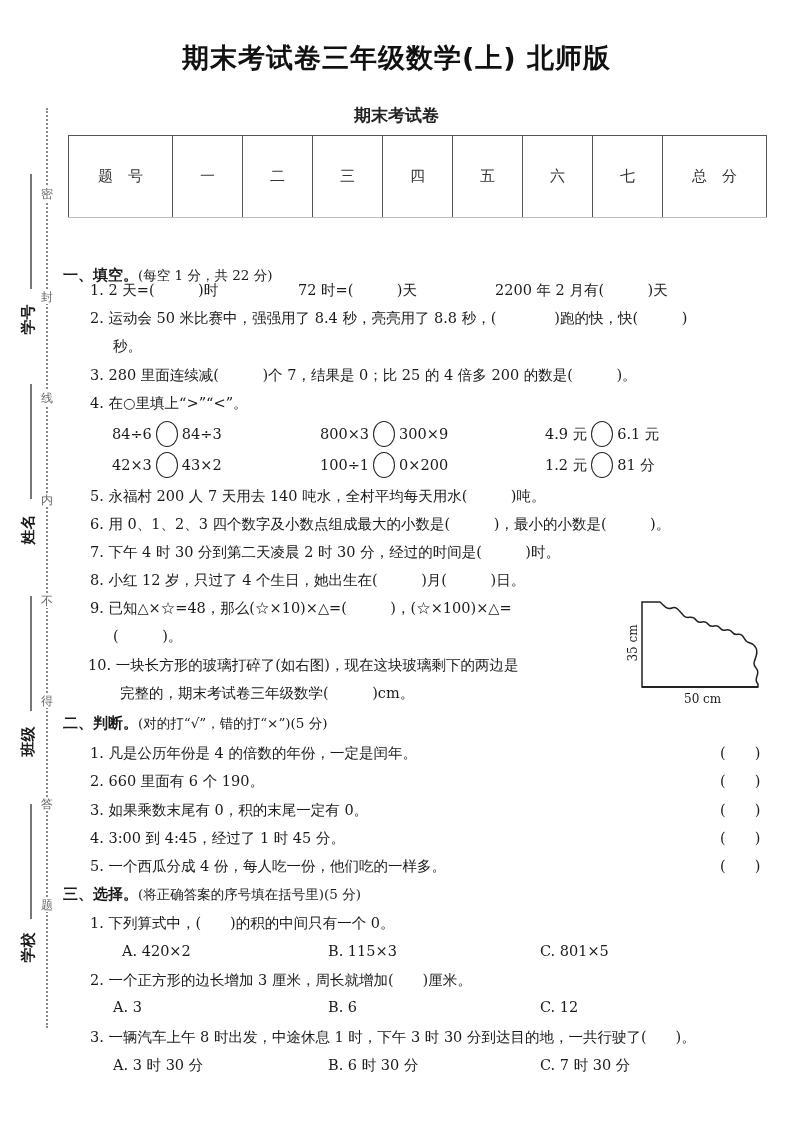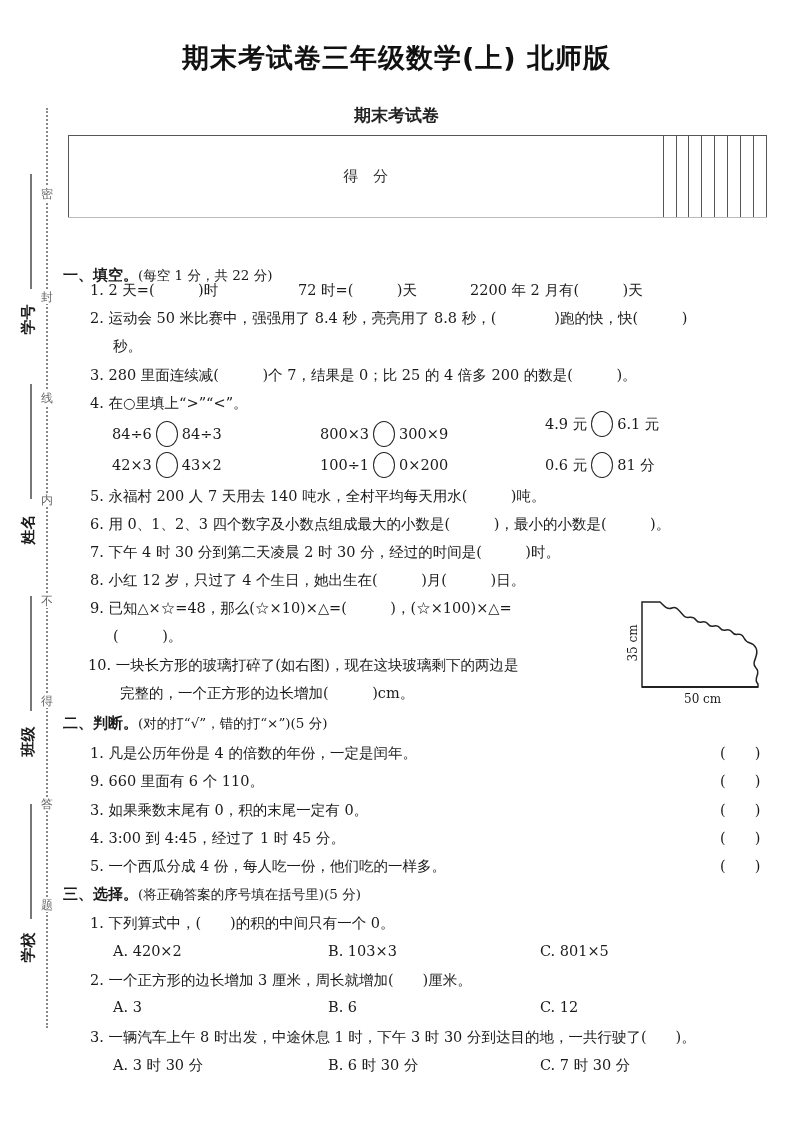--- a/index.html
+++ b/index.html
@@ -34,30 +34,30 @@
   .figure { position: absolute; left: 622px; top: 596px; width: 160px; height: 118px; }
 </style>
 </head>
 <body>
 
 <div class="title">期末考试卷三年级数学(上) 北师版</div>
 <div class="subtitle">期末考试卷</div>
 
 <table class="score">
   <tbody>
-  <tr>
-    <td>得　分</td>
-    <td></td>
-    <td></td>
-    <td class="light"></td>
-    <td class="light"></td>
-    <td></td>
-    <td></td>
-    <td></td>
-    <td class="light"></td>
+      <tr>
+    <td style="width:104px">题　号</td>
+    <td style="width:70px">一</td>
+    <td style="width:70px">二</td>
+    <td class="light" style="width:70px">三</td>
+    <td class="light" style="width:70px">四</td>
+    <td style="width:70px">五</td>
+    <td style="width:70px">六</td>
+    <td style="width:70px">七</td>
+    <td class="light">总　分</td>
   </tr>
 </tbody>
   </table>
 
 <div class="dotline"></div>
 <div class="seal" style="top:187px">密</div>
 <div class="seal" style="top:290px">封</div>
 <div class="seal" style="top:391px">线</div>
 <div class="seal" style="top:493px">内</div>
 <div class="seal" style="top:594px">不</div>
@@ -80,97 +80,97 @@
 <div class="field" style="top:800px">
   <div class="line" style="top:4px; height:115px"></div>
   <div class="label" style="top:138px">学校</div>
 </div>
 
 <div class="sec" style="top:266px">
   <b>一、填空。</b><span class="note">(每空 1 分，共 22 分)</span>
 </div>
 <div class="q" style="top:281px">1. 2 天=(　　　)时</div>
 <div class="q" style="top:281px; left:298px">72 时=(　　　)天</div>
-<div class="q" style="top:281px; left:470px">2200 年 2 月有(　　　)天</div>
+<div class="q" style="top:281px; left:495px">2200 年 2 月有(　　　)天</div>
 
 <div class="q" style="top:309px">2. 运动会 50 米比赛中，强强用了 8.4 秒，亮亮用了 8.8 秒，(　　　　)跑的快，快(　　　)</div>
 <div class="q2" style="top:337px">秒。</div>
 
 <div class="q" style="top:366px">3. 280 里面连续减(　　　)个 7，结果是 0；比 25 的 4 倍多 200 的数是(　　　)。</div>
 <div class="q" style="top:394px">4. 在○里填上“&gt;”“&lt;”。</div>
 
 <div class="cmp" style="top:421px; left:112px">
   <span>84÷6</span>
     <span class="circle"></span>
     <span>84÷3</span>
 </div>
 <div class="cmp" style="top:421px; left:320px">
   <span>800×3</span>
     <span class="circle"></span>
     <span>300×9</span>
 </div>
-<div class="cmp" style="top:411px; left:545px">
+<div class="cmp" style="top:421px; left:545px">
   <span>4.9 元</span>
     <span class="circle"></span>
     <span>6.1 元</span>
 </div>
 <div class="cmp" style="top:452px; left:112px">
   <span>42×3</span>
     <span class="circle"></span>
     <span>43×2</span>
 </div>
 <div class="cmp" style="top:452px; left:320px">
   <span>100÷1</span>
     <span class="circle"></span>
     <span>0×200</span>
 </div>
 <div class="cmp" style="top:452px; left:545px">
-  <span>0.6 元</span>
+  <span>1.2 元</span>
     <span class="circle"></span>
     <span>81 分</span>
 </div>
 
 <div class="q" style="top:487px">5. 永福村 200 人 7 天用去 140 吨水，全村平均每天用水(　　　)吨。</div>
 <div class="q" style="top:515px">6. 用 0、1、2、3 四个数字及小数点组成最大的小数是(　　　)，最小的小数是(　　　)。</div>
 <div class="q" style="top:543px">7. 下午 4 时 30 分到第二天凌晨 2 时 30 分，经过的时间是(　　　)时。</div>
 <div class="q" style="top:571px">8. 小红 12 岁，只过了 4 个生日，她出生在(　　　)月(　　　)日。</div>
 <div class="q" style="top:599px">9. 已知△×☆=48，那么(☆×10)×△=(　　　)，(☆×100)×△=</div>
 <div class="q2" style="top:627px">(　　　)。</div>
 <div class="q" style="top:656px; left:88px">10. 一块长方形的玻璃打碎了(如右图)，现在这块玻璃剩下的两边是</div>
-<div class="q2" style="top:684px; left:120px">完整的，一个正方形的边长增加(　　　)cm。</div>
+<div class="q2" style="top:684px; left:120px">完整的，期末考试卷三年级数学(　　　)cm。</div>
 
 <div class="figure">
   <svg width="160" height="118" viewBox="0 0 160 118">
     <path d="M20 91 L20 6 L38 6 C42 10,45 14,50 12 C55 10,58 16,62 20 C66 24,70 18,74 24 C78 30,82 22,86 28 C90 34,94 26,98 32 C102 38,106 30,110 36 C114 42,118 34,122 42 C126 50,130 44,134 52 C138 60,128 66,134 72 C140 78,130 82,136 88 L136 91 Z" fill="none" stroke="#222" stroke-width="1.5"></path>
     <line x1="20" y1="91" x2="136" y2="91" stroke="#222" stroke-width="2"></line>
   </svg>
   <div style="position:absolute; left:-8px; top:40px; transform:rotate(-90deg); font-size:12px; white-space:nowrap;">35 cm</div>
   <div style="position:absolute; left:62px; top:96px; font-size:12px; white-space:nowrap;">50 cm</div>
 </div>
 
 <div class="sec" style="top:714px">
   <b>二、判断。</b><span class="note">(对的打“√”，错的打“×”)(5 分)</span>
 </div>
 <div class="q" style="top:744px">1. 凡是公历年份是 4 的倍数的年份，一定是闰年。</div>
 <div class="paren" style="top:744px; left:720px">(　　)</div>
-<div class="q" style="top:772px">9. 660 里面有 6 个 110。</div>
+<div class="q" style="top:772px">2. 660 里面有 6 个 190。</div>
 <div class="paren" style="top:772px; left:720px">(　　)</div>
 <div class="q" style="top:801px">3. 如果乘数末尾有 0，积的末尾一定有 0。</div>
 <div class="paren" style="top:801px; left:720px">(　　)</div>
 <div class="q" style="top:829px">4. 3:00 到 4:45，经过了 1 时 45 分。</div>
 <div class="paren" style="top:829px; left:720px">(　　)</div>
 <div class="q" style="top:857px">5. 一个西瓜分成 4 份，每人吃一份，他们吃的一样多。</div>
 <div class="paren" style="top:857px; left:720px">(　　)</div>
 
 <div class="sec" style="top:885px">
   <b>三、选择。</b><span class="note">(将正确答案的序号填在括号里)(5 分)</span>
 </div>
 <div class="q" style="top:914px">1. 下列算式中，(　　)的积的中间只有一个 0。</div>
-<div class="opt" style="top:943px; left:113px">A. 420×2</div>
-<div class="opt" style="top:943px; left:328px">B. 103×3</div>
+<div class="opt" style="top:943px; left:122px">A. 420×2</div>
+<div class="opt" style="top:943px; left:328px">B. 115×3</div>
 <div class="opt" style="top:943px; left:540px">C. 801×5</div>
 <div class="q" style="top:971px">2. 一个正方形的边长增加 3 厘米，周长就增加(　　)厘米。</div>
 <div class="opt" style="top:999px; left:113px">A. 3</div>
 <div class="opt" style="top:999px; left:328px">B. 6</div>
 <div class="opt" style="top:999px; left:540px">C. 12</div>
 <div class="q" style="top:1028px">3. 一辆汽车上午 8 时出发，中途休息 1 时，下午 3 时 30 分到达目的地，一共行驶了(　　)。</div>
 <div class="opt" style="top:1056px; left:113px">A. 3 时 30 分</div>
 <div class="opt" style="top:1056px; left:328px">B. 6 时 30 分</div>
 <div class="opt" style="top:1056px; left:540px">C. 7 时 30 分</div>
 

